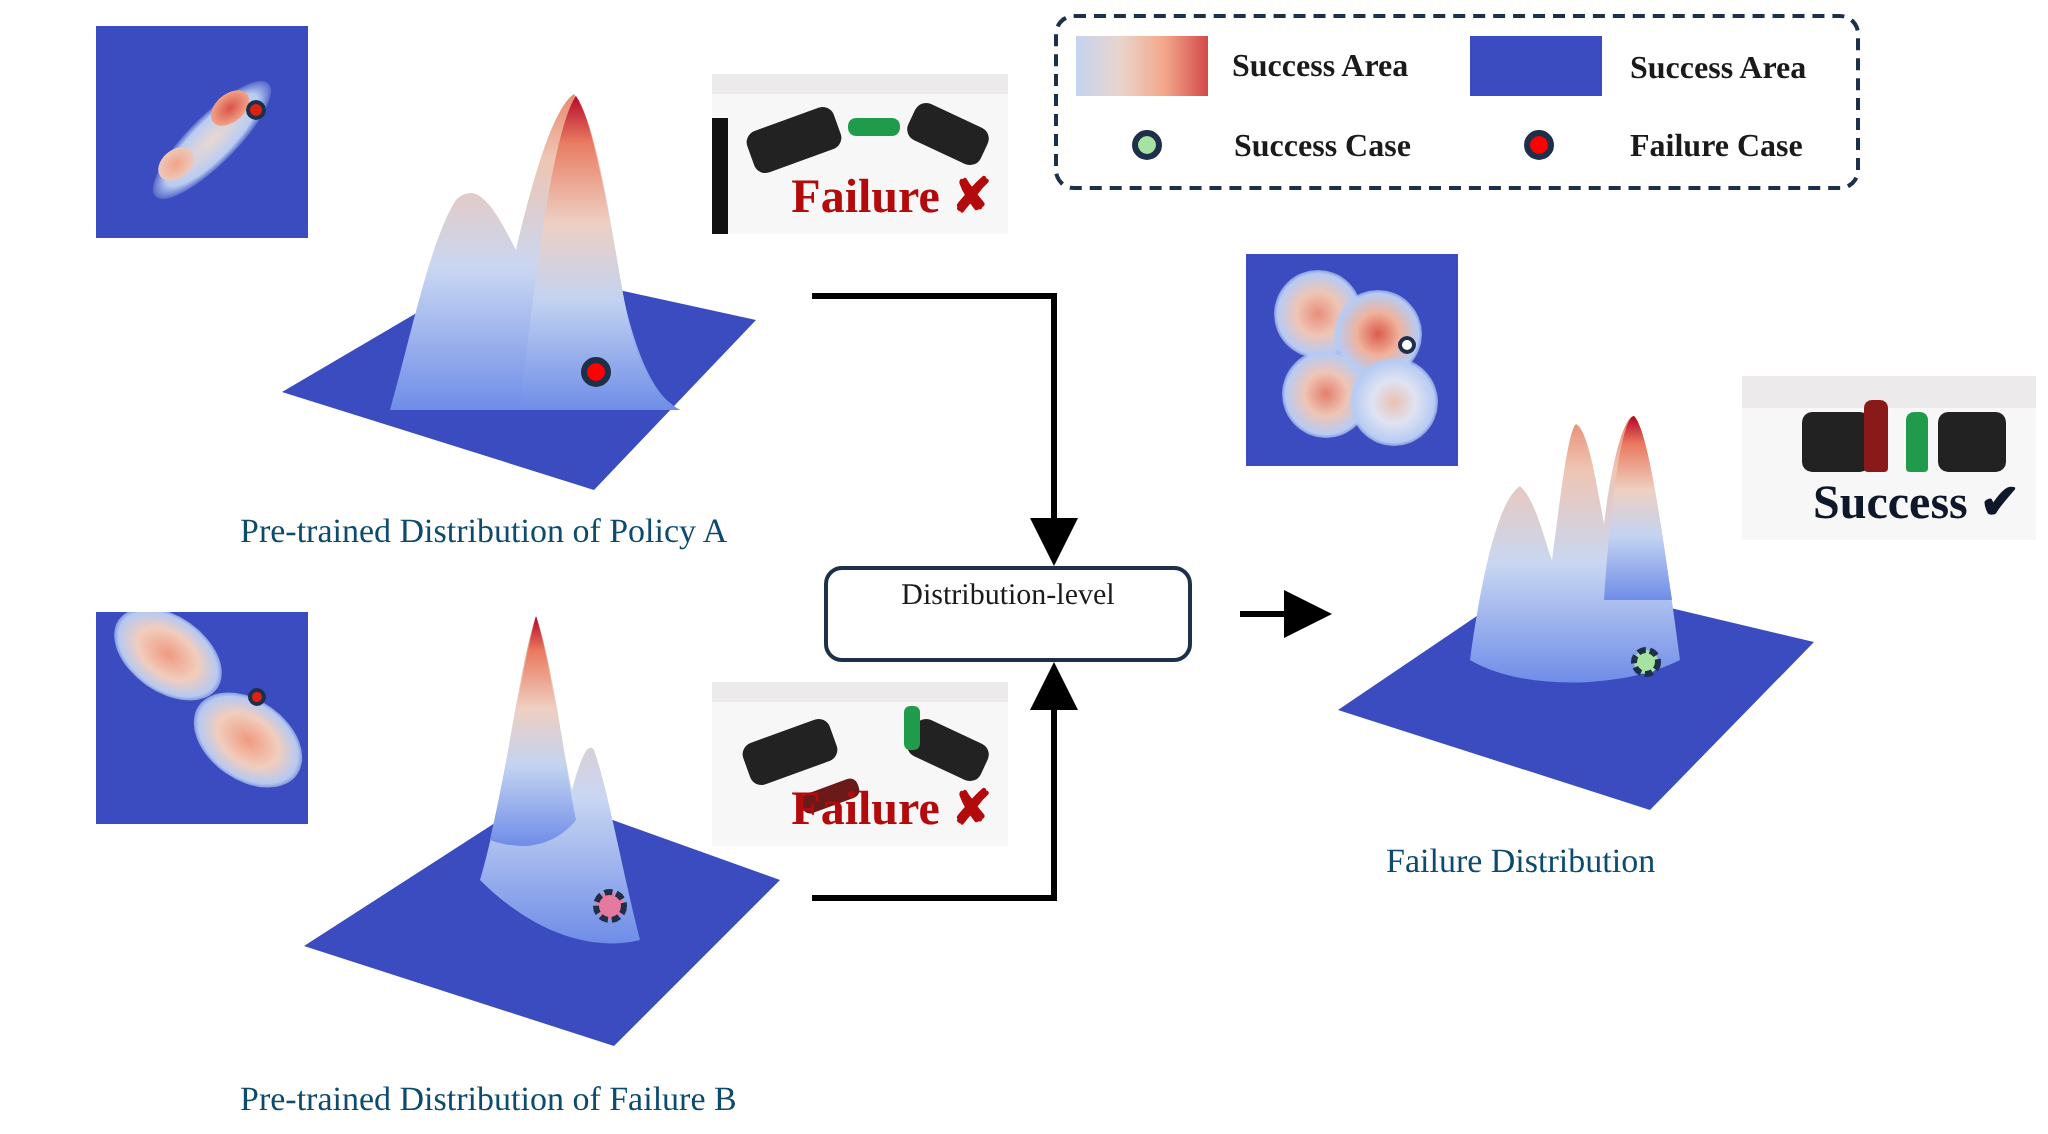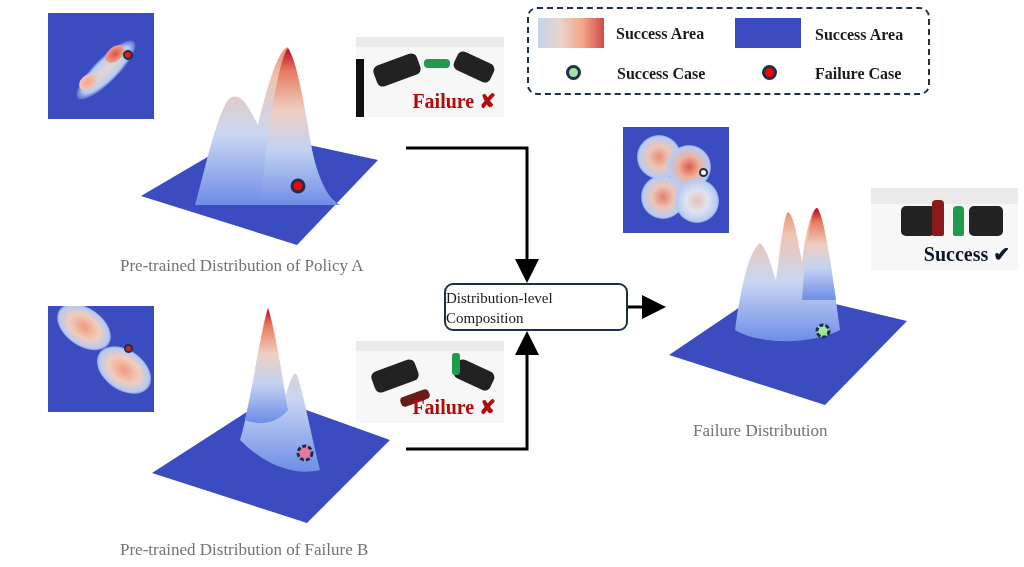--- a/index.html
+++ b/index.html
@@ -1,28 +1,28 @@
 <!DOCTYPE html>
 <html><head>
 <meta charset="utf-8">
 <style>
   html, body { margin:0; padding:0; background:#ffffff; }
   body { width:1024px; height:567px; position:relative; overflow:hidden;
          font-family:"Liberation Serif", "DejaVu Serif", serif; color:#1a1a1a; }
   .abs { position:absolute; }
-  .caption { position:absolute; font-size:17px; white-space:nowrap; color:#737373; }
+  .caption { position:absolute; font-size:17px; white-space:nowrap; color:#0c4a6e; }
   .heat { position:absolute; width:106px; height:106px; background:#3b4cc0; overflow:hidden; }
   .photo { position:absolute; background:#eceaea; overflow:hidden; }
-  .photo .lbl { position:absolute; right:8px; bottom:4px; font-weight:bold; font-size:20px; white-space:nowrap; }
+  .photo .lbl { position:absolute; right:8px; bottom:4px; font-weight:bold; font-size:24px; white-space:nowrap; }
   .legend { position:absolute; left:527px; top:7px; width:403px; height:88px;
             border:2.5px dashed #1e2f4a; border-radius:10px; box-sizing:border-box; }
   .legend .txt { position:absolute; font-size:16px; white-space:nowrap;font-weight:bold; }
-  .compbox { position:absolute; left:444px; top:283px; width:184px; height:48px;
+  .compbox { position:absolute; left:412px; top:283px; width:184px; height:48px;
              border:2px solid #1e2f4a; border-radius:9px; box-sizing:border-box;
-             text-align:left; font-size:15px; line-height:20px; padding-top:3px; background:#fff; }
+             text-align:center; font-size:15px; line-height:20px; padding-top:3px; background:#fff; }
   svg { position:absolute; left:0; top:0; }
 </style>
 </head>
 <body>
 
 <div class="legend">
   <div class="abs" style="left:9px;top:9px;width:66px;height:30px;background:linear-gradient(90deg,#c4d3ef,#e9d5cc,#f3a88b,#d24a4a);"></div>
   <div class="txt" style="left:87px;top:16px;">Success Area</div>
   <div class="abs" style="left:206px;top:9px;width:66px;height:30px;background:#3b4cc0;"></div>
   <div class="txt" style="left:286px;top:17px;">Success Area</div>
@@ -132,18 +132,17 @@
 
   <g>
     <polyline points="406,148 527,148 527,277" fill="none" stroke="#000" stroke-width="3" marker-end="url(#ah)"></polyline>
     <polyline points="406,449 527,449 527,337" fill="none" stroke="#000" stroke-width="3" marker-end="url(#ah)"></polyline>
     <line x1="620" y1="307" x2="660" y2="307" stroke="#000" stroke-width="3" marker-end="url(#ah)"></line>
   </g>
 </svg>
 
 <div class="compbox">
   <div>Distribution-level</div>
-  <div>Composition</div>
 </div>
 
 <div class="caption" style="left:120px;top:256px;">Pre-trained Distribution of Policy A</div>
 <div class="caption" style="left:120px;top:540px;">Pre-trained Distribution of Failure B</div>
 <div class="caption" style="left:693px;top:421px;">Failure Distribution</div>
 
 </body></html>

